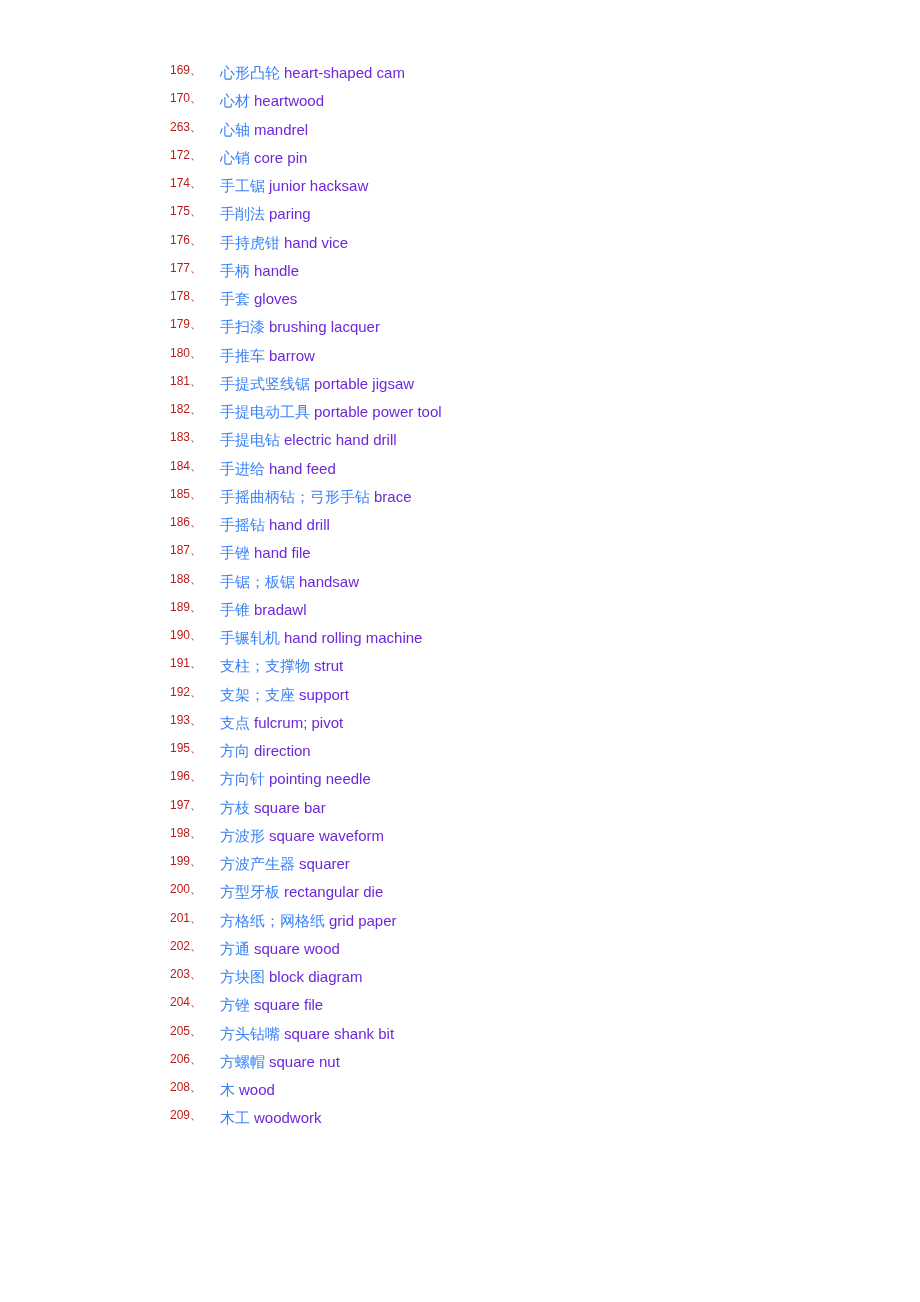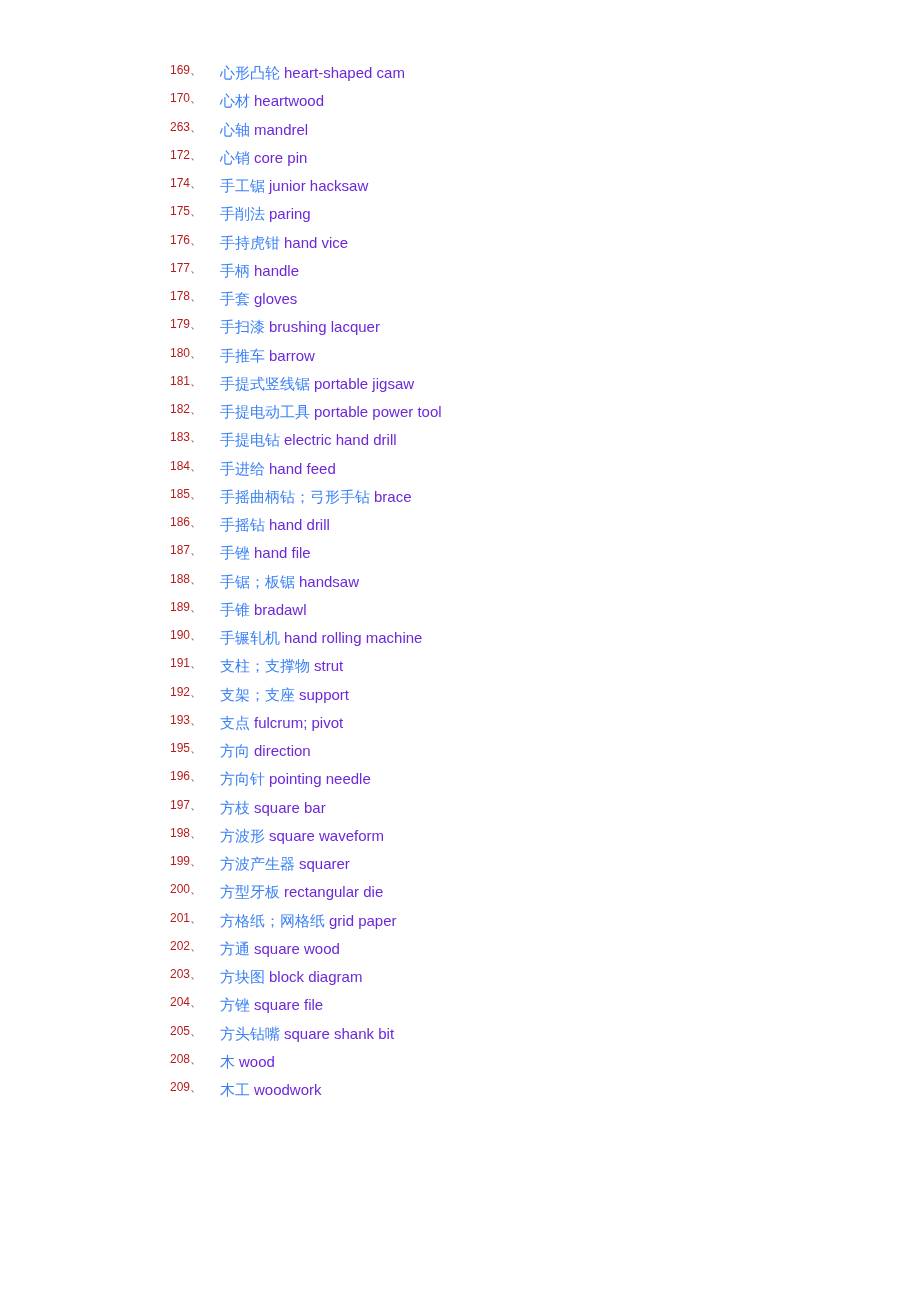--- a/index.html
+++ b/index.html
@@ -207,20 +207,25 @@
       <span class="num">204、</span>
       <span class="zh">方锉</span>
       <span class="en">square file</span>
     </div>
     <div class="entry">
       <span class="num">205、</span>
       <span class="zh">方头钻嘴</span>
       <span class="en">square shank bit</span>
     </div>
     <div class="entry">
+      <span class="num">206、</span>
+      <span class="zh">方螺帽</span>
+      <span class="en">square nut</span>
+    </div>
+    <div class="entry">
       <span class="num">208、</span>
       <span class="zh">木</span>
       <span class="en">wood</span>
     </div>
     <div class="entry">
       <span class="num">209、</span>
       <span class="zh">木工</span>
       <span class="en">woodwork</span>
     </div>
   </div>

